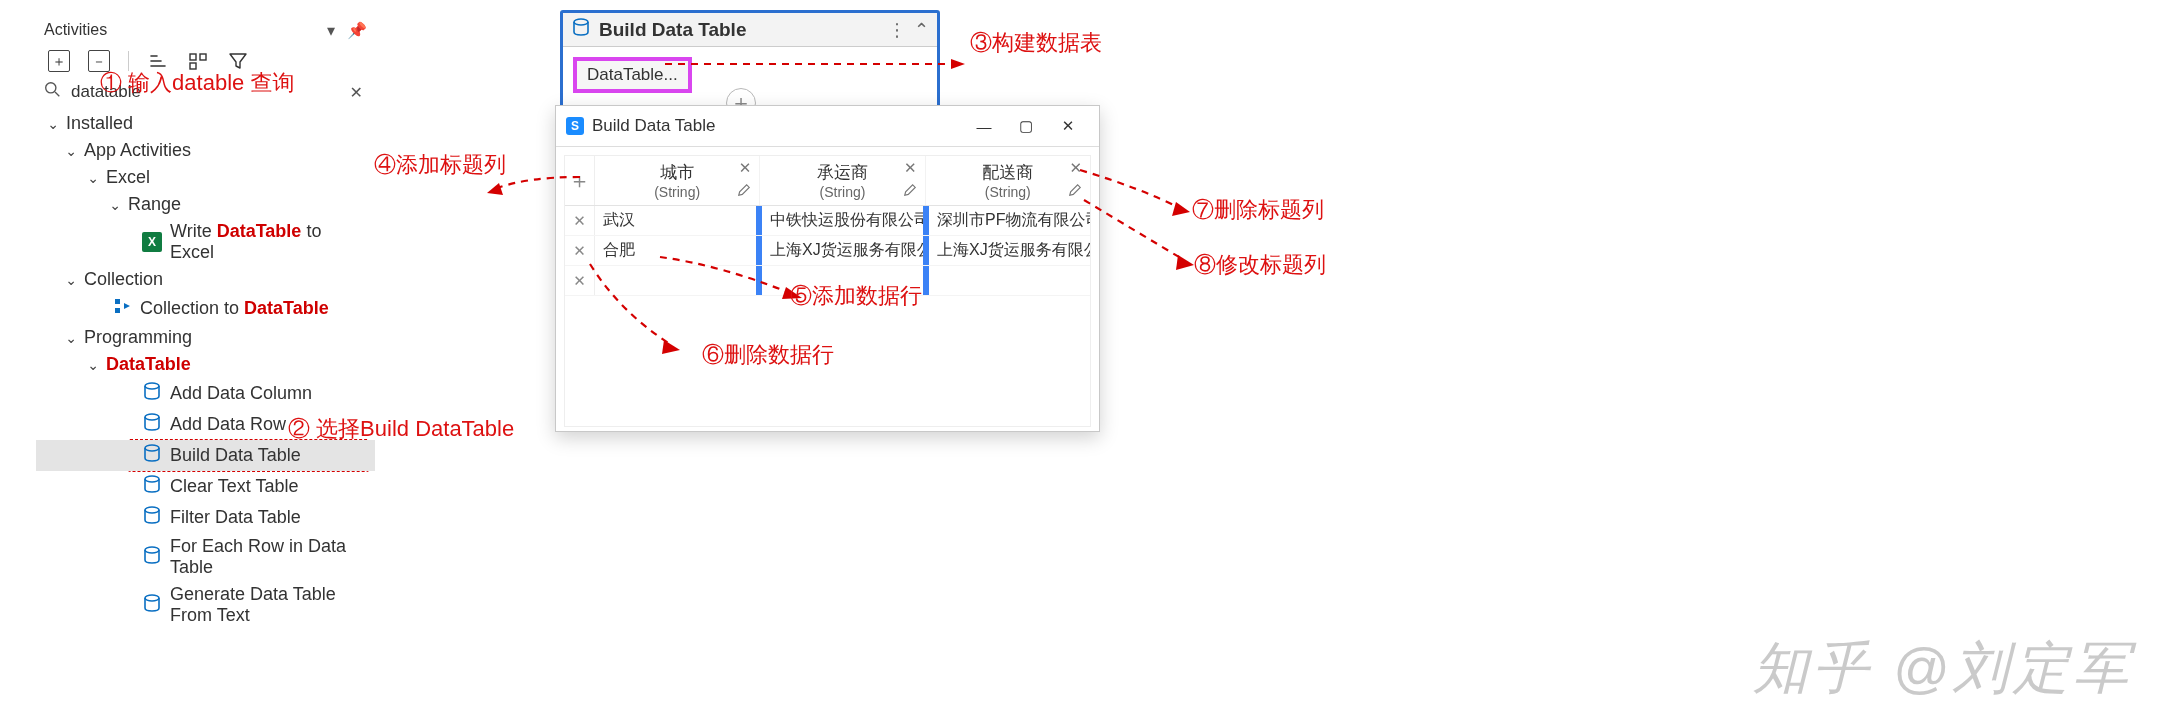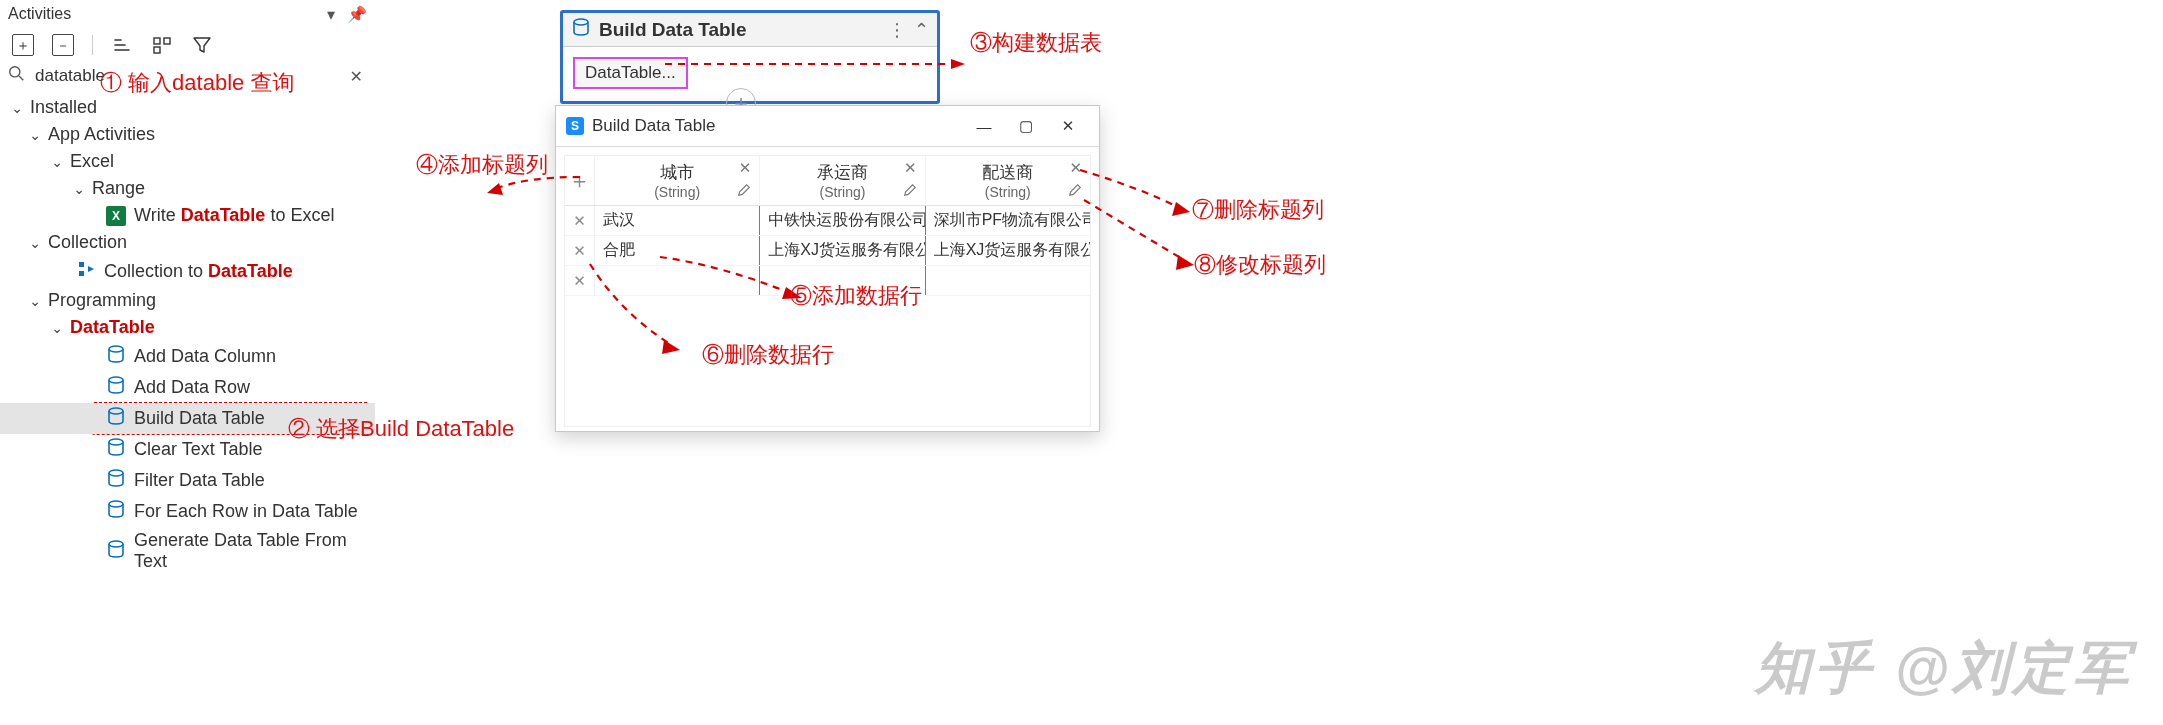--- a/index.html
+++ b/index.html
@@ -1,19 +1,19 @@
 <!DOCTYPE html>
 <html><head>
 <meta charset="utf-8">
 <style>
   * { box-sizing: border-box; margin: 0; padding: 0; font-family: "Segoe UI", "Microsoft YaHei", sans-serif; }
   body { background: #fff; width: 2163px; height: 725px; position: relative; overflow: hidden; font-size: 18px; color: #333; }
 
   
-  .activities-panel { position: absolute; left: 0; top: 0; width: 375px; }
+  .activities-panel { position: absolute; left: 0; top: 16px; width: 375px; padding-left: 36px; }
   .panel-header { display: flex; align-items: center; justify-content: space-between; padding: 0 8px; height: 28px; font-size: 16px; }
   .panel-header-right { display: flex; align-items: center; gap: 12px; color: #555; }
   .toolbar-row { display: flex; align-items: center; gap: 18px; padding: 6px 12px; }
   .tb-icon { width: 22px; height: 22px; display: flex; align-items: center; justify-content: center; border: 1.5px solid #444; border-radius: 2px; font-size: 14px; line-height: 1; }
   .tb-plain { width: 22px; height: 22px; display:flex; align-items:center; justify-content:center; }
   .search-row { display: flex; align-items: center; padding: 2px 8px; gap: 6px; position: relative; }
   .search-input { flex: 1; border: none; outline: none; font-size: 17px; padding: 2px 4px; color:#333; }
   .search-clear { font-size: 16px; color: #555; padding: 0 4px; }
 
   .tree { padding: 4px 0 12px 0; }
@@ -35,21 +35,21 @@
 
   
   .annot { position: absolute; color: #d11; font-size: 22px; white-space: nowrap; }
 
   
   .card { position:absolute; left:560px; top:10px; width:380px; border:3px solid #2b6fcf; border-radius:3px; background:#fff; }
   .card-hdr { display:flex; align-items:center; gap:8px; padding:4px 8px; background:#f3f3f3; border-bottom:1px solid #ccc; }
   .card-hdr-title { font-weight:700; font-size:19px; flex:1; }
   .card-hdr-ctrl { display:flex; gap:8px; color:#666; }
   .card-body { padding:10px 10px 12px 10px; }
-  .prop-btn { display:inline-block; border:2px solid #d946ef; background:#f6f6f6; padding:4px 10px 4px 10px; font-size:17px; }
+  .prop-btn { display:inline-block; border:4px solid #d946ef; background:#f6f6f6; padding:4px 10px 4px 10px; font-size:17px; }
 
   .add-node { position:absolute; left:726px; top:88px; width:30px; height:30px; border:1.5px solid #b8b8b8; border-radius:50%; display:flex; align-items:center; justify-content:center; font-size:22px; color:#888;}
 
   
   .dlg { position:absolute; left:555px; top:105px; width:545px; background:#fff; border:1px solid #c8c8c8; box-shadow:0 6px 18px rgba(0,0,0,.18); }
   .dlg-title { display:flex; align-items:center; gap:8px; padding:6px 10px; font-size:17px; border-bottom:1px solid #ddd;}
   .dlg-title-text { flex:1; }
   .win-ctrl { display:flex; gap:0;}
   .win-btn { width:42px; height:28px; display:flex; align-items:center; justify-content:center; font-size:15px; }
   .dlg-body { padding:8px 8px 4px 8px; }
@@ -57,26 +57,26 @@
   .ghdr { display:flex; border-bottom:1px solid #e3e3e3; }
   .addcol { width:30px; display:flex; align-items:center; justify-content:center; font-size:22px; color:#888; border-right:1px solid #eee;}
   .col { flex:1; display:flex; flex-direction:column; align-items:center; justify-content:center; padding:5px 4px; position:relative; border-right:1px solid #f2f2f2; }
   .col:last-child { border-right:none;}
   .col-name { font-size:17px; }
   .col-type { font-size:14px; color:#666; }
   .col-x { position:absolute; top:3px; right:8px; font-size:15px; color:#777;}
   .col-edit { position:absolute; bottom:3px; right:8px; color:#777;}
   .grow { display:flex; border-bottom:1px solid #f4f4f4; min-height:30px; }
   .row-del { width:30px; display:flex; align-items:center; justify-content:center; color:#888; font-size:15px; border-right:1px solid #eee;}
-  .cell { flex:1; padding:4px 8px; font-size:16px; border-right:1px solid #3b82f6; white-space:nowrap; overflow:hidden;}
+  .cell { flex:1; padding:4px 8px; font-size:16px; border-right:6px solid #3b82f6; white-space:nowrap; overflow:hidden;}
   .cell:last-child{border-right:none;}
   .dlg-btns { display:flex; justify-content:flex-end; gap:12px; padding:12px 14px 14px; }
   .dlg-btn { border:1px solid #bbb; background:#f5f5f5; padding:4px 20px; font-size:17px; border-radius:2px;}
 
-  .watermark { position:absolute; right:30px; bottom:18px; font-size:56px; color:rgba(150,150,150,.5); font-style:italic; letter-spacing:4px; font-weight:700;}
+  .watermark { position:absolute; right:30px; bottom:18px; font-size:56px; color:rgba(150,150,150,.5); font-style:italic; letter-spacing:4px; font-weight:400;}
 
   
   svg.arrow { position:absolute; overflow:visible; pointer-events:none; }
   .dash { stroke:#d40000; stroke-width:2.2; fill:none; stroke-dasharray:7 6; }
   .ahead { fill:#d40000; }
 
   .pencil { width:14px; height:14px; }
 </style>
 </head>
 <body>
@@ -300,21 +300,21 @@
         <div class="row-del">✕</div>
         <div class="cell"></div>
         <div class="cell"></div>
         <div class="cell"></div>
       </div>
       <div style="height:130px;"></div>
     </div>
   </div>
 </div>
 
-<div class="annot" style="left:416px; top:150px;">④添加标题列</div>
+<div class="annot" style="left:374px; top:150px;">④添加标题列</div>
 <svg class="arrow" style="left:485px; top:175px; width:95px; height:20px;">
     <path class="dash" d="M95 2 Q40 2 10 14"></path>
     <polygon class="ahead" points="2,18 14,8 18,20"></polygon>
   </svg>
 
 <svg class="arrow" style="left:660px; top:255px; width:150px; height:45px;">
     <path class="dash" d="M0 2 Q60 10 130 38"></path>
     <polygon class="ahead" points="142,43 126,32 122,44"></polygon>
   </svg>
 <div class="annot" style="left:790px; top:281px;text-align:right;">⑤添加数据行</div>

